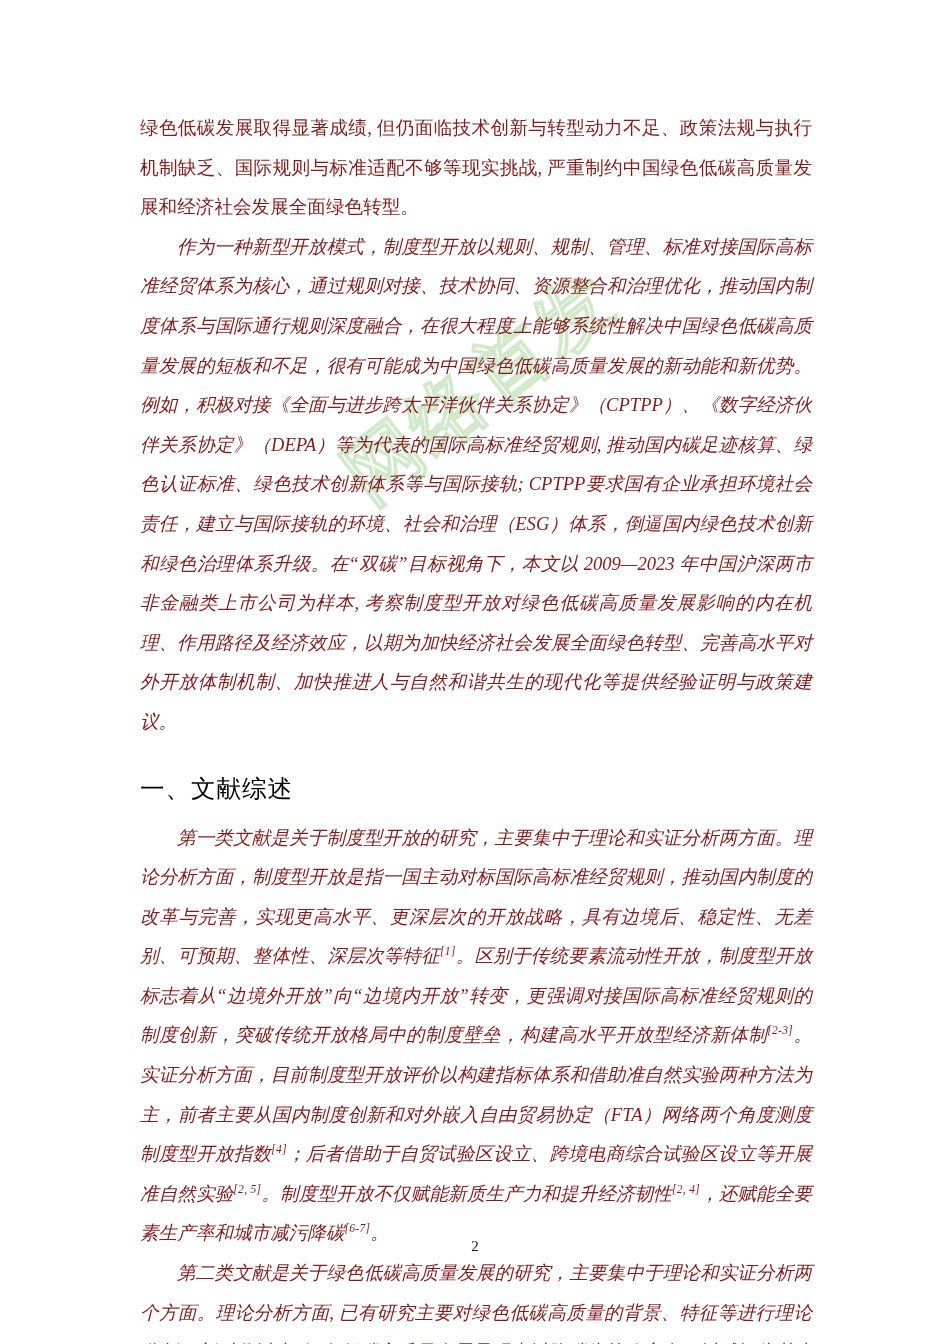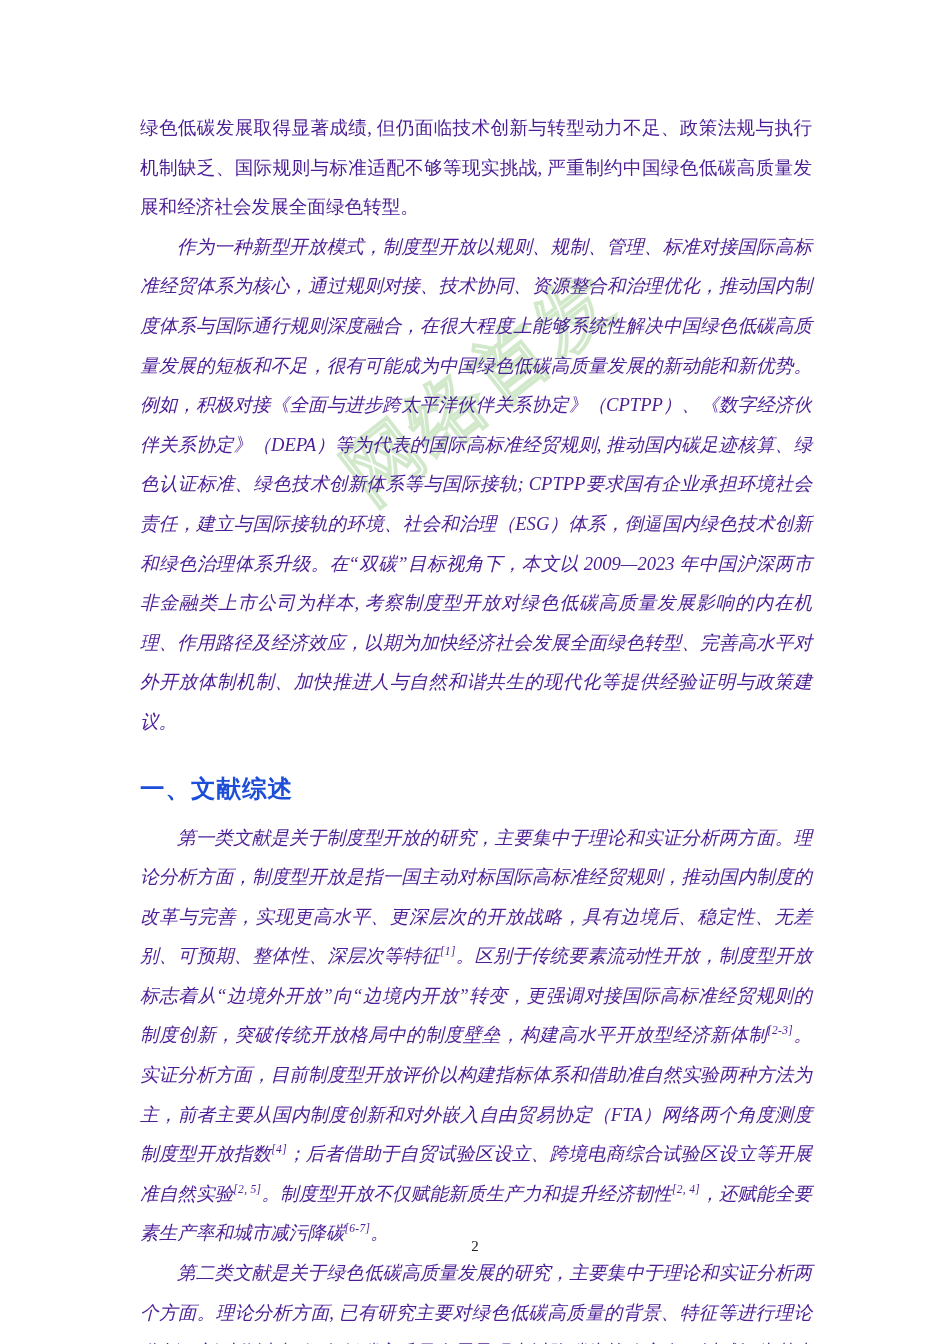--- a/index.html
+++ b/index.html
@@ -60,43 +60,43 @@
     z-index: 2;
   }
 
   p.body-par {
     margin: 0 0 0 0;
     font-size: 18.6px;
     line-height: 39.6px;
     text-align: justify;
     text-justify: inter-ideograph;
     text-indent: 0;
-    color: #4c1d95;
+    color: #7f1d1d;
     word-break: break-all;
   }
   p.indent {
     text-indent: 37px;
     font-style: italic;
   }
 
   sup.ref {
     font-size: 11.5px;
     vertical-align: super;
     line-height: 0;
     letter-spacing: .3px;
   }
 
   h2.section-heading {
     margin: 26px 0 8px 0;
     font-family: "DejaVu Sans", "Liberation Sans", sans-serif;
-    font-weight: 700;
+    font-weight: 400;
     font-size: 24.5px;
     line-height: 42px;
     letter-spacing: 1px;
-    color: #1d4ed8;
+    color: #000000;
   }
 
   
   #page-number {
     position: absolute;
     left: 0;
     top: 1238px;
     width: 950px;
     text-align: center;
     font-family: "Liberation Serif", "DejaVu Serif", serif;

